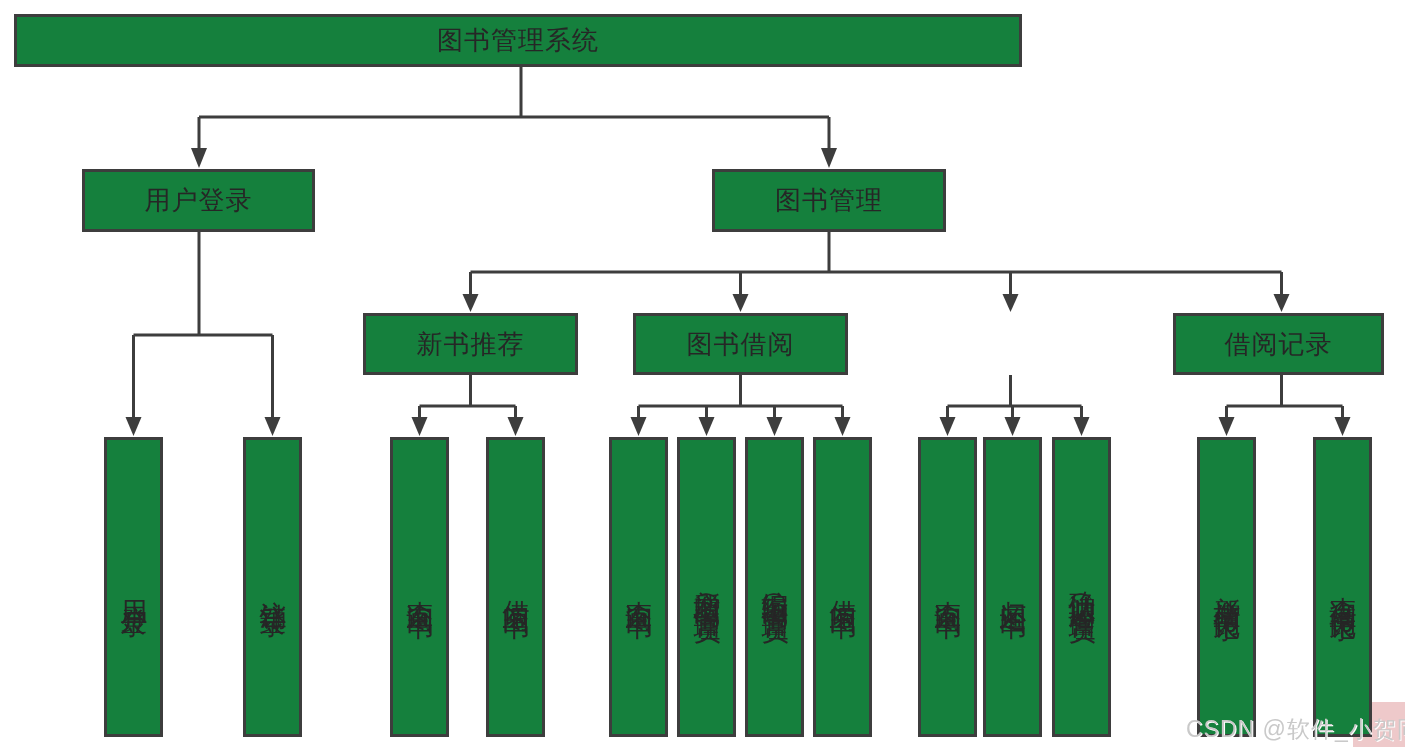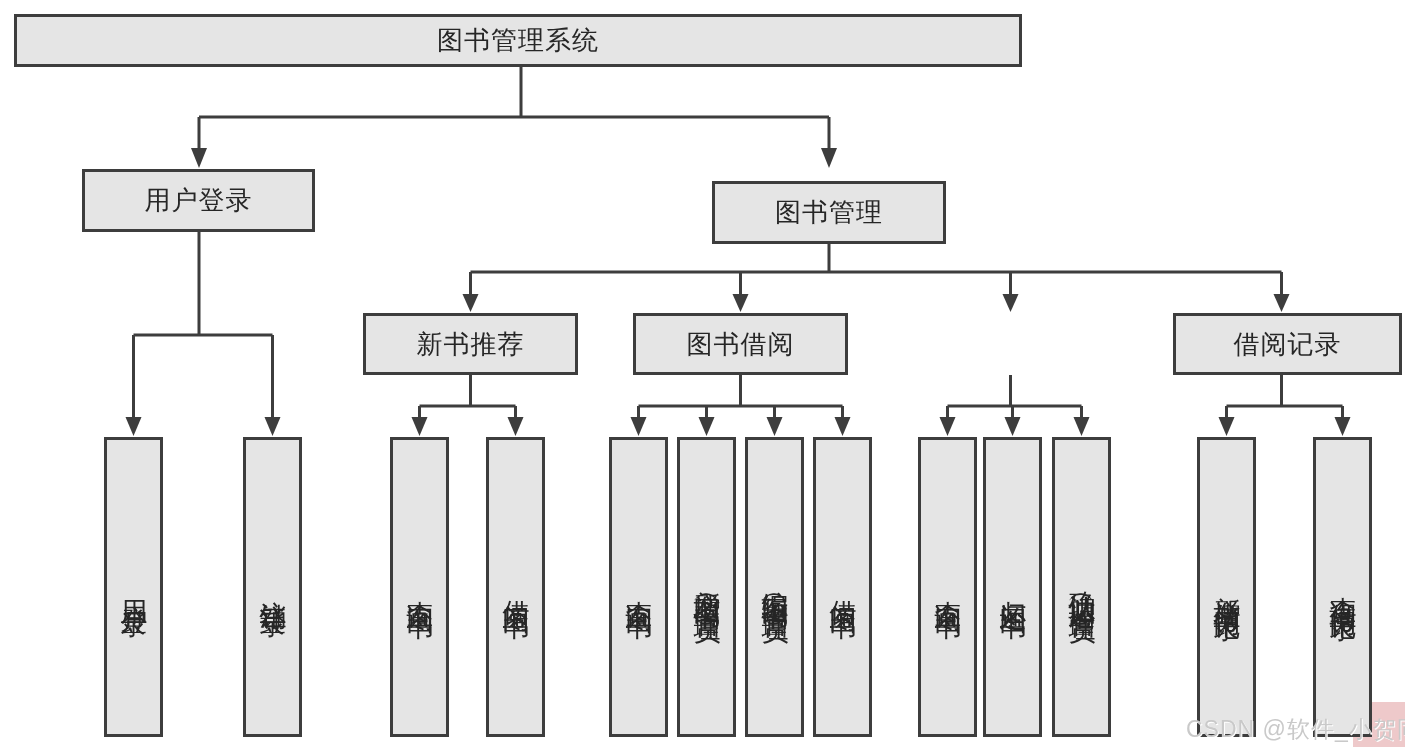--- a/index.html
+++ b/index.html
@@ -1,21 +1,21 @@
 <!DOCTYPE html>
 <html><head>
 <meta charset="utf-8">
 <style>
   html,body{margin:0;padding:0;background:#fff;}
   #stage{
     position:relative;width:1405px;height:747px;background:#ffffff;overflow:hidden;
     font-family:"Liberation Sans","DejaVu Sans",sans-serif;
   }
   .box{
-    position:absolute;box-sizing:border-box;background:#e5e5e5;
+    position:absolute;box-sizing:border-box;background:#15803d;
     border:3px solid #3d3d3d;display:flex;align-items:center;justify-content:center;
     color:#262626;font-size:26px;white-space:nowrap;
   }
   .hbox{letter-spacing:1px;}
   .vbox{
     writing-mode:vertical-rl;text-orientation:mixed;
     font-size:27px;line-height:1;letter-spacing:4px;
   }
   #connectors{position:absolute;left:0;top:0;z-index:1;}
   .box{z-index:2;}
@@ -76,25 +76,25 @@
       <polygon points="1073.5,417 1089.5,417 1081.5,436"></polygon>
 
       <polygon points="1218.5,417 1234.5,417 1226.5,436"></polygon>
       <polygon points="1334.5,417 1350.5,417 1342.5,436"></polygon>
     </g>
   </svg>
 
   <div class="box hbox" style="left:14px;top:14px;width:1008px;height:53px;">图书管理系统</div>
 
   <div class="box hbox" style="left:82px;top:169px;width:233px;height:63px;">用户登录</div>
-  <div class="box hbox" style="left:712px;top:169px;width:234px;height:63px;margin-top:12px;">图书管理</div>
+  <div class="box hbox" style="left:712px;top:169px;width:234px;height:63px;">图书管理</div>
 
   <div class="box hbox" style="left:633px;top:313px;width:215px;height:62px;">图书借阅</div>
   <div class="box hbox" style="left:363px;top:313px;width:215px;height:62px;">新书推荐</div>
-  <div class="box hbox" style="left:1173px;top:313px;width:229px;height:62px;">借阅记录</div>
+  <div class="box hbox" style="left:1173px;top:313px;width:211px;height:62px;">借阅记录</div>
 
   <div class="box vbox" style="left:104px;top:437px;width:59px;height:300px;">用户登录</div>
   <div class="box vbox" style="left:243px;top:437px;width:59px;height:300px;">注销登录</div>
 
   <div class="box vbox" style="left:390px;top:437px;width:59px;height:300px;">查询图书</div>
   <div class="box vbox" style="left:486px;top:437px;width:59px;height:300px;">借阅图书</div>
 
   <div class="box vbox" style="left:609px;top:437px;width:59px;height:300px;">查询图书</div>
   <div class="box vbox" style="left:677px;top:437px;width:59px;height:300px;">新增图书（管理员）</div>
   <div class="box vbox" style="left:745px;top:437px;width:59px;height:300px;">编辑图书（管理员）</div>

